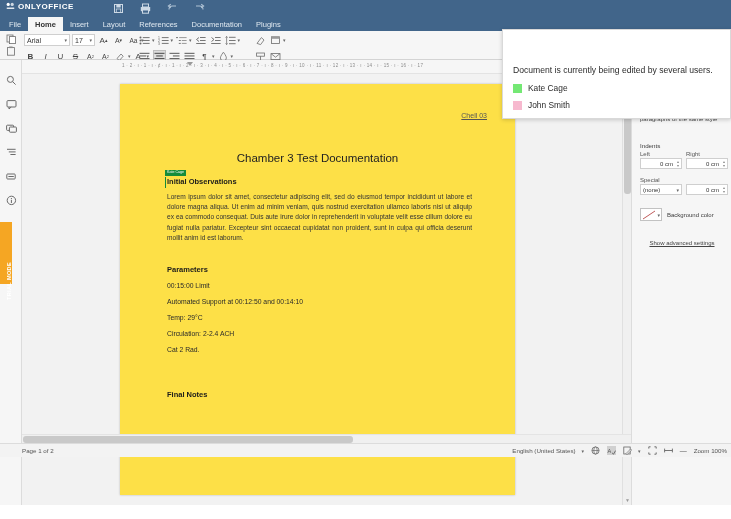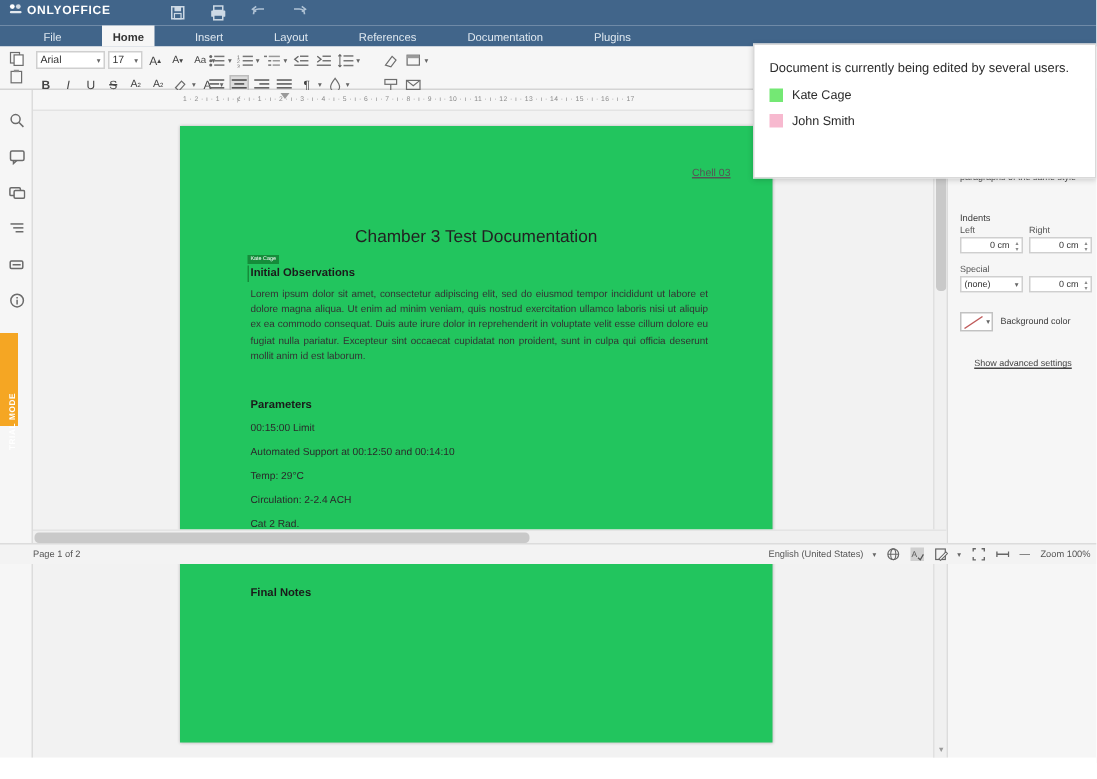--- a/index.html
+++ b/index.html
@@ -2,21 +2,21 @@
 <html><head>
 <meta charset="utf-8">
 <style>
   * { box-sizing: border-box; margin: 0; padding: 0; }
   html, body {
     width: 731px; height: 519px;
     overflow: hidden;
     font-family: "Liberation Sans", sans-serif;
     background: #ffffff;
   }
-  #app { position: relative; width: 731px; height: 376px; }
+  #app { position: relative; width: 731px; height: 457px; }
 
   
   .titlebar {
     position: absolute; top: 0; left: 0; width: 731px; height: 17px;
     background: #41658a; color: #fff;
   }
   .brand {
     position: absolute; left: 6px; top: 2px;
     font-size: 8px; font-weight: bold; letter-spacing: .5px;
     display: flex; align-items: center; gap: 3px;
@@ -30,21 +30,21 @@
   }
 
   
   .tabstrip {
     position: absolute; top: 17px; left: 0; width: 731px; height: 14px;
     background: #41658a;
   }
   .tabs { display: flex; height: 14px; align-items: stretch; padding-left: 2px; }
   .tab {
     font-size: 7.5px; color: #dfe8f0; padding: 0 7px;
-    display: flex; align-items: center; cursor: default; white-space: nowrap; margin-left: 20px;
+    display: flex; align-items: center; cursor: default; white-space: nowrap;
   }
   .tab.active { background: #f6f6f6; color: #333; font-weight: bold; }
 
   
   .ribbon {
     position: absolute; top: 31px; left: 0; width: 731px; height: 29px;
     background: #f6f6f6; border-bottom: 1px solid #d4d4d4;
   }
   .rgroup { position: absolute; top: 0; height: 29px; }
   .rrow { display: flex; align-items: center; height: 14px; gap: 2px; }
@@ -126,21 +126,21 @@
     white-space: nowrap;
   }
 
   
   .canvas {
     position: absolute; top: 74px; left: 22px; width: 609px; height: 431px;
     background: #f2f2f2; overflow: hidden;
   }
   .page {
     position: absolute; left: 98px; top: 10px; width: 395px; height: 411px;
-    background: #22c55e; box-shadow: 0 0 2px rgba(0,0,0,.25);
+    background: #fde047; box-shadow: 0 0 2px rgba(0,0,0,.25);
   }
   .hdr-field {
     position: absolute; right: 28px; top: 28px;
     font-size: 7px; color: #555; text-decoration: underline;
   }
   .doc-h1 {
     position: absolute; left: 0; top: 68px; width: 395px; text-align: center;
     font-size: 11.5px; color: #222;
   }
   .usertag {
@@ -214,21 +214,21 @@
     font-size: 6px; color: #444; text-decoration: underline;
   }
 
   
   .notif {
     position: absolute; left: 502px; top: 29px; width: 229px; height: 90px;
     background: #ffffff; border: 1px solid #d9d9d9;
     box-shadow: 0 1px 4px rgba(0,0,0,.18);
     padding: 9px 10px;
   }
-  .notif-msg { font-size: 8.6px; color: #2b2b2b; line-height: 1.45; }
+  .notif-msg { font-size: 8.6px; color: #2b2b2b; line-height: 1.45; margin-top: 25px; }
   .notif-user {
     display: flex; align-items: center; gap: 6px; margin-top: 7px;
   }
   .swatch { width: 9px; height: 9px; display: inline-block; }
   .notif-name { font-size: 8.4px; color: #2b2b2b; }
 
   
   .statusbar {
     position: absolute; bottom: 0; left: 0; width: 731px; height: 14px;
     background: #f3f3f3; border-top: 1px solid #dcdcdc;

